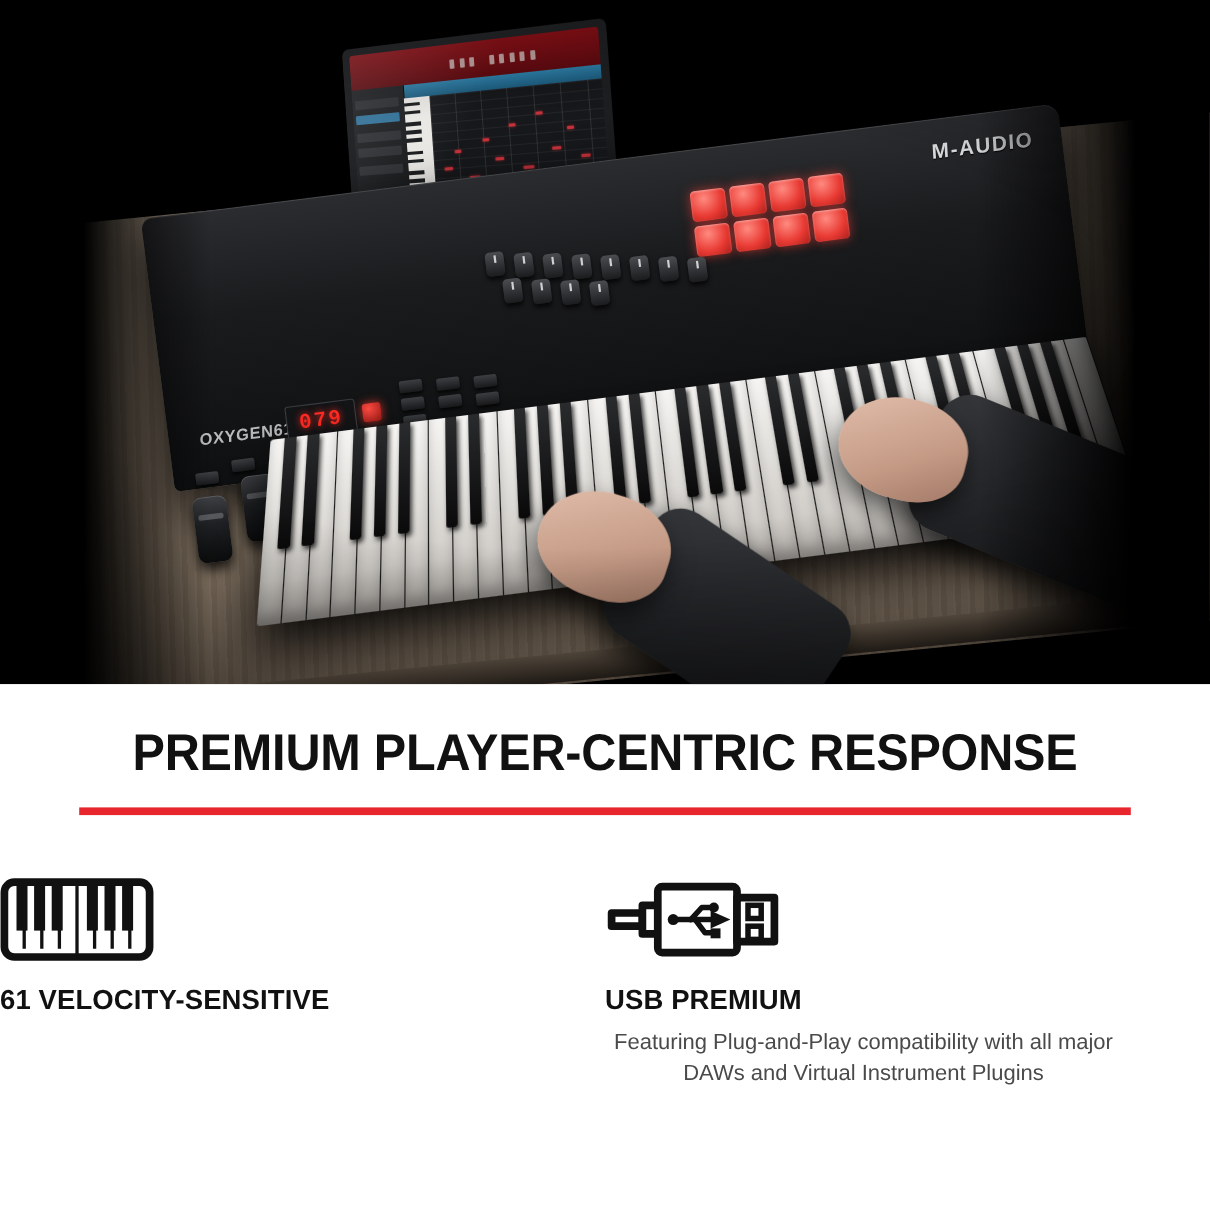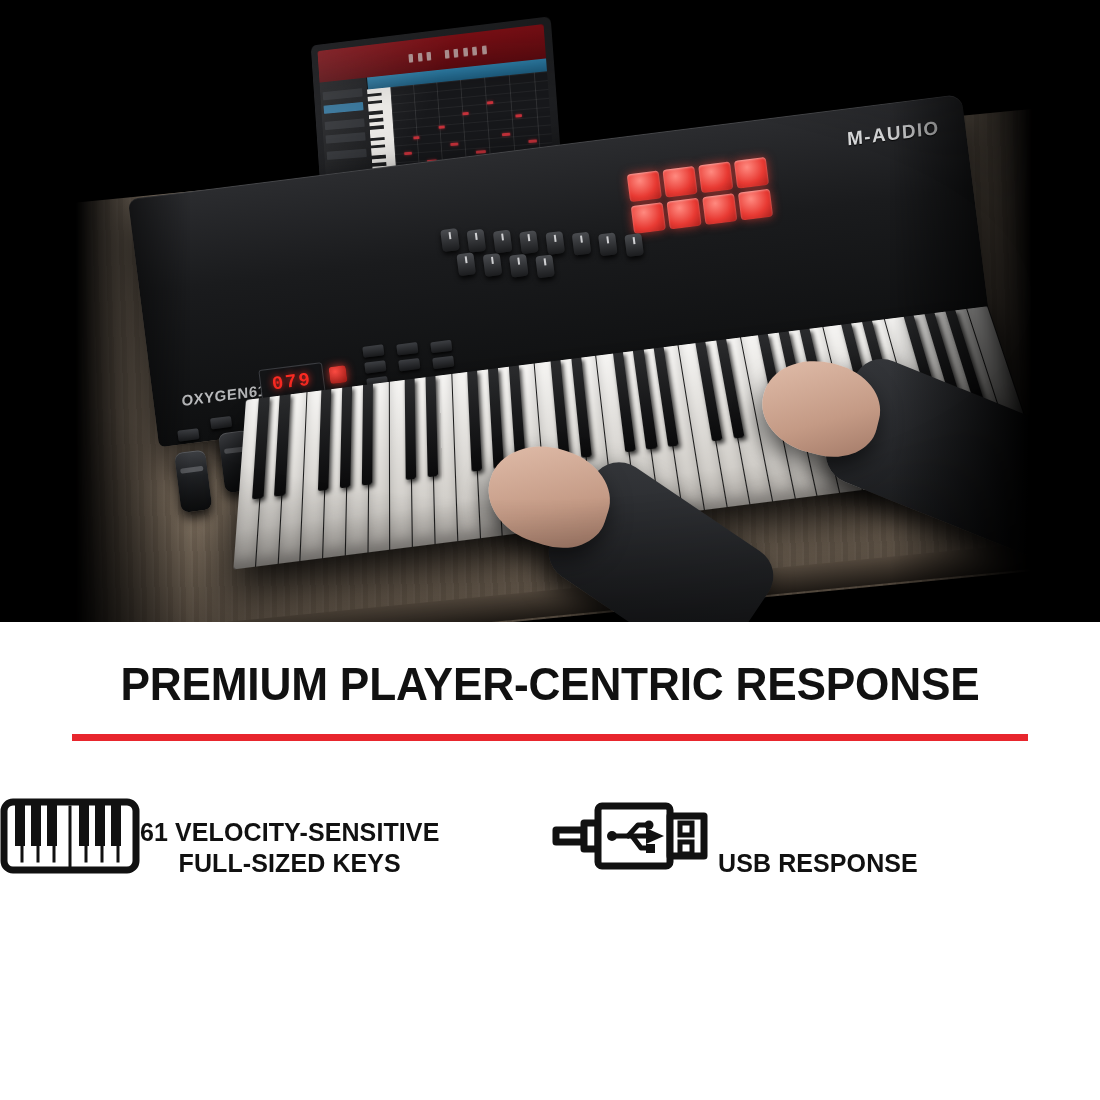--- a/index.html
+++ b/index.html
@@ -182,21 +182,21 @@
   .panel{position:relative;width:1100px;height:478px;background:#fff;}
   .headline{
     position:absolute;left:0;top:34px;width:1100px;text-align:center;
     font-size:47px;font-weight:700;letter-spacing:-.2px;color:#111;
     font-family:"Liberation Sans",sans-serif;
     transform:scaleX(.94);
   }
   .rule{position:absolute;left:72px;top:112px;width:956px;height:7px;background:#e8262d;}
 
   .features{position:absolute;left:0;top:172px;width:1100px;display:flex;}
-  .feature{width:550px;display:flex;flex-direction:row;align-items:flex-end;}
+  .feature{width:550px;display:flex;flex-direction:column;align-items:flex-start;}
   .ficon{height:84px;display:flex;align-items:center;justify-content:center;}
   .ftitle{
     margin-top:16px;font-size:25px;font-weight:700;color:#111;text-align:center;
     line-height:1.22;letter-spacing:.1px;
   }
   .fdesc{
     margin-top:9px;font-size:20px;color:#4a4a4a;text-align:center;line-height:1.42;
     font-weight:400;
   }
   .w-narrow{width:400px;}
@@ -456,21 +456,20 @@
               <rect x="31" y="7" width="10" height="41"></rect>
               <rect x="47" y="7" width="10" height="41"></rect>
               <rect x="79" y="7" width="10" height="41"></rect>
               <rect x="95" y="7" width="10" height="41"></rect>
               <rect x="111" y="7" width="10" height="41"></rect>
             </g>
           </svg>
         </div>
         <div class="ftitle">
           <span>61 VELOCITY-SENSITIVE</span><br>
-          <span>FULL-SIZED KEYS</span>
         </div>
       </div>
 
       <div class="feature">
         <div class="ficon">
           <svg width="168" height="76" viewBox="0 0 168 76">
             <g fill="none" stroke="#111" stroke-width="7" stroke-linejoin="round">
               <path d="M6 32 h28 v12 H6 z" fill="#fff"></path>
               <path d="M34 25 h14 v26 H34 z" fill="#fff"></path>
               <rect x="48" y="8" width="72" height="60" rx="4" fill="#fff"></rect>
@@ -483,19 +482,20 @@
             </g>
             <circle cx="62" cy="38" r="5" fill="#111"></circle>
             <circle cx="99" cy="27" r="4.5" fill="#111"></circle>
             <rect x="96" y="46" width="9" height="9" fill="#111"></rect>
             <path d="M96 30 l18 8 -18 8 z" fill="#111"></path>
             <rect x="130" y="25" width="12" height="12" fill="none" stroke="#111" stroke-width="5"></rect>
             <rect x="130" y="44" width="12" height="12" fill="none" stroke="#111" stroke-width="5"></rect>
           </svg>
         </div>
         <div class="ftitle">
-          <span>USB RESPONSE</span><br>
-        </div>
+          <span>USB PREMIUM</span><br>
+        </div>
+        <div class="fdesc w-wide">Featuring Plug-and-Play compatibility with all major DAWs and Virtual Instrument Plugins</div>
       </div>
 
     </div>
   </div>
 </div>
 
 </body></html>

